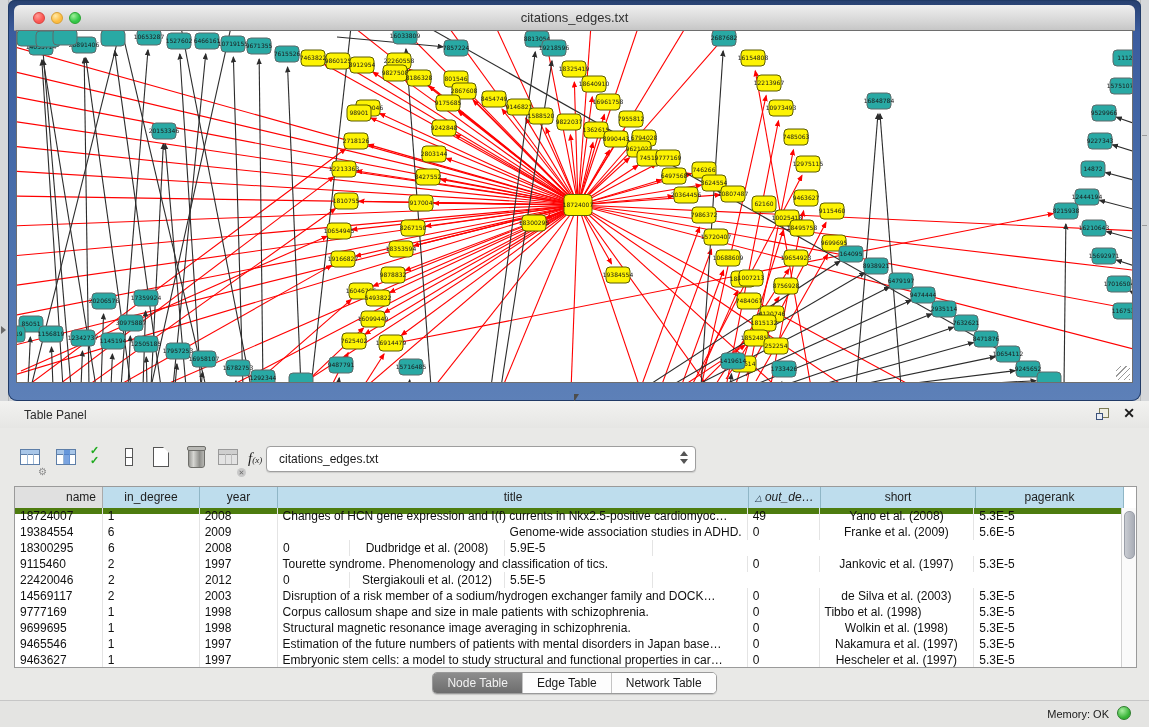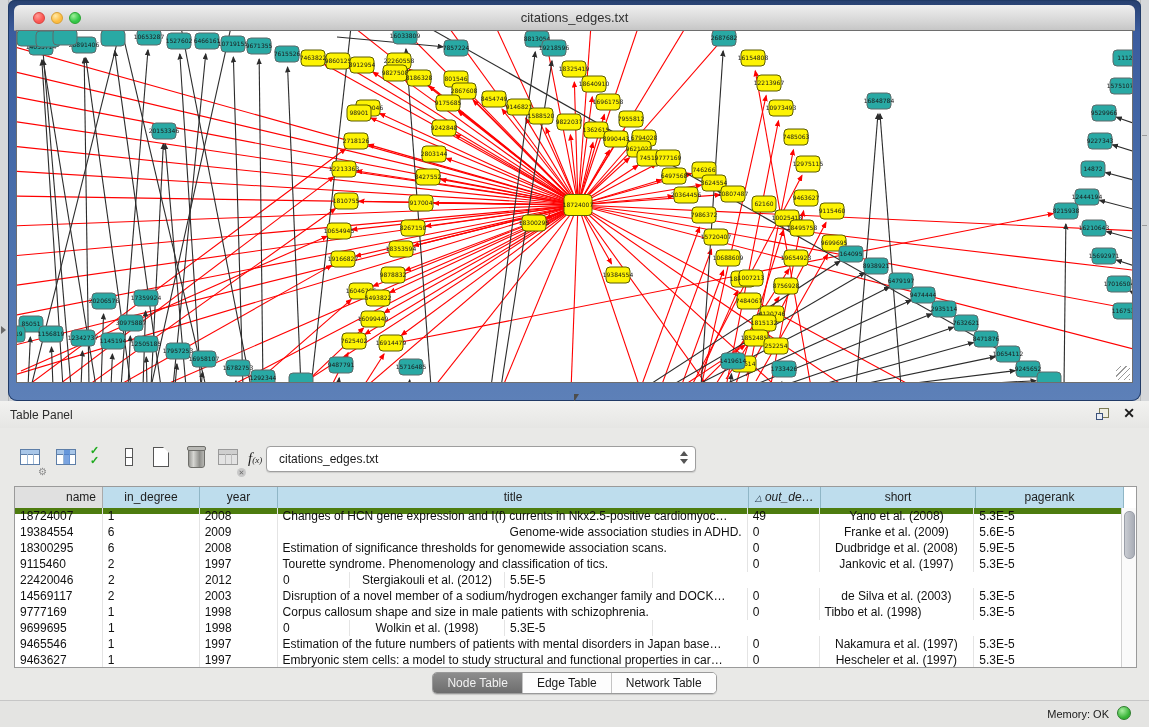--- a/index.html
+++ b/index.html
@@ -33,21 +33,21 @@
   .edge-b{stroke:#2c2c2c;stroke-width:1.1;fill:none;}
   .node-rect-y{fill:#fdf303;stroke:#5c5c00;stroke-width:1;}
   .node-rect-t{fill:#29a9a4;stroke:#5d6a6a;stroke-width:1;}
   .node-label{font-family:"DejaVu Sans",sans-serif;font-size:6px;fill:#1a1a1a;text-anchor:middle;}
   .cursor{position:absolute;left:574px;top:394px;width:0;height:0;border-left:5px solid #4d4d4d;
        border-bottom:8px solid transparent;}
   
   .table-panel{position:absolute;left:0;top:401px;width:1149px;height:326px;background:#e9e9e7;}
   .panel-header{position:absolute;left:0;top:0;width:100%;height:27px;
        background:linear-gradient(180deg,#f2f2f0,#e6e6e4);}
-  .panel-title{position:absolute;left:10px;top:7px;font-size:12px;color:#2c2c2c;}
+  .panel-title{position:absolute;left:24px;top:7px;font-size:12px;color:#2c2c2c;}
   .float-btn{position:absolute;right:40px;top:7px;width:13px;height:12px;}
   .float-btn .sq1{position:absolute;left:3px;top:0;width:8px;height:8px;border:1px solid #7a7a55;background:#efefe2;}
   .float-btn .sq2{position:absolute;left:0;top:5px;width:5px;height:5px;border:1px solid #39507a;background:#e8ecf4;}
   .close-btn{position:absolute;right:14px;top:4px;font-size:14px;font-weight:bold;color:#1a1a1a;line-height:16px;}
   .toolbar{position:absolute;left:14px;top:40px;height:38px;right:14px;}
   .tool{position:absolute;top:4px;width:26px;height:28px;}
   .tbl-ic{position:absolute;left:2px;top:4px;width:20px;height:16px;border:1px solid #5d7ea8;background:#fff;box-sizing:border-box;}
   .tbl-ic .hd{position:absolute;left:0;top:0;right:0;height:4px;background:#a8c6e8;border-bottom:1px solid #5d7ea8;}
   .tbl-ic .v1,.tbl-ic .v2{position:absolute;top:4px;bottom:0;width:1px;background:#9db8d6;}
   .tbl-ic .v1{left:6px;} .tbl-ic .v2{left:12px;}
@@ -929,21 +929,20 @@
           <div class="td" style="width: 78px; text-align: left;">2009</div>
           <div class="td" style="width: 471px; text-align: right;">Genome-wide association studies in ADHD.</div>
           <div class="td" style="width: 72px; text-align: left;">0</div>
           <div class="td" style="width: 155px; text-align: center;">Franke et al. (2009)</div>
           <div class="td" style="width: 148px; text-align: left;">5.6E-5</div>
         </div>
         <div class="tr">
           <div class="td" style="width: 88px; text-align: left;">18300295</div>
           <div class="td" style="width: 97px; text-align: left;">6</div>
           <div class="td" style="width: 78px; text-align: left;">2008</div>
-          <div class="td" style="width: 471px; text-align: left;">Estimation of significance thresholds for genomewide association scans.</div>
           <div class="td" style="width: 72px; text-align: left;">0</div>
           <div class="td" style="width: 155px; text-align: center;">Dudbridge et al. (2008)</div>
           <div class="td" style="width: 148px; text-align: left;">5.9E-5</div>
         </div>
         <div class="tr">
           <div class="td" style="width: 88px; text-align: left;">9115460</div>
           <div class="td" style="width: 97px; text-align: left;">2</div>
           <div class="td" style="width: 78px; text-align: left;">1997</div>
           <div class="td" style="width: 471px; text-align: left;">Tourette syndrome. Phenomenology and classification of tics.</div>
           <div class="td" style="width: 72px; text-align: left;">0</div>
@@ -955,38 +954,39 @@
           <div class="td" style="width: 97px; text-align: left;">2</div>
           <div class="td" style="width: 78px; text-align: left;">2012</div>
           <div class="td" style="width: 72px; text-align: left;">0</div>
           <div class="td" style="width: 155px; text-align: center;">Stergiakouli et al. (2012)</div>
           <div class="td" style="width: 148px; text-align: left;">5.5E-5</div>
         </div>
         <div class="tr">
           <div class="td" style="width: 88px; text-align: left;">14569117</div>
           <div class="td" style="width: 97px; text-align: left;">2</div>
           <div class="td" style="width: 78px; text-align: left;">2003</div>
-          <div class="td" style="width: 471px; text-align: left;">Disruption of a novel member of a sodium/hydrogen exchanger family and DOCK…</div>
+          <div class="td" style="width: 471px; text-align: left;">Disruption of a risk member of a sodium/hydrogen exchanger family and DOCK…</div>
           <div class="td" style="width: 72px; text-align: left;">0</div>
           <div class="td" style="width: 155px; text-align: center;">de Silva et al. (2003)</div>
           <div class="td" style="width: 148px; text-align: left;">5.3E-5</div>
         </div>
         <div class="tr">
           <div class="td" style="width: 88px; text-align: left;">9777169</div>
           <div class="td" style="width: 97px; text-align: left;">1</div>
           <div class="td" style="width: 78px; text-align: left;">1998</div>
           <div class="td" style="width: 471px; text-align: left;">Corpus callosum shape and size in male patients with schizophrenia.</div>
           <div class="td" style="width: 72px; text-align: left;">0</div>
           <div class="td" style="width: 155px; text-align: left;">Tibbo et al. (1998)</div>
           <div class="td" style="width: 148px; text-align: left;">5.3E-5</div>
         </div>
         <div class="tr">
           <div class="td" style="width: 88px; text-align: left;">9699695</div>
           <div class="td" style="width: 97px; text-align: left;">1</div>
           <div class="td" style="width: 78px; text-align: left;">1998</div>
+          <div class="td" style="width: 471px; text-align: left;">Structural magnetic resonance image averaging in schizophrenia.</div>
           <div class="td" style="width: 72px; text-align: left;">0</div>
           <div class="td" style="width: 155px; text-align: center;">Wolkin et al. (1998)</div>
           <div class="td" style="width: 148px; text-align: left;">5.3E-5</div>
         </div>
         <div class="tr">
           <div class="td" style="width: 88px; text-align: left;">9465546</div>
           <div class="td" style="width: 97px; text-align: left;">1</div>
           <div class="td" style="width: 78px; text-align: left;">1997</div>
           <div class="td" style="width: 471px; text-align: left;">Estimation of the future numbers of patients with mental disorders in Japan base…</div>
           <div class="td" style="width: 72px; text-align: left;">0</div>

